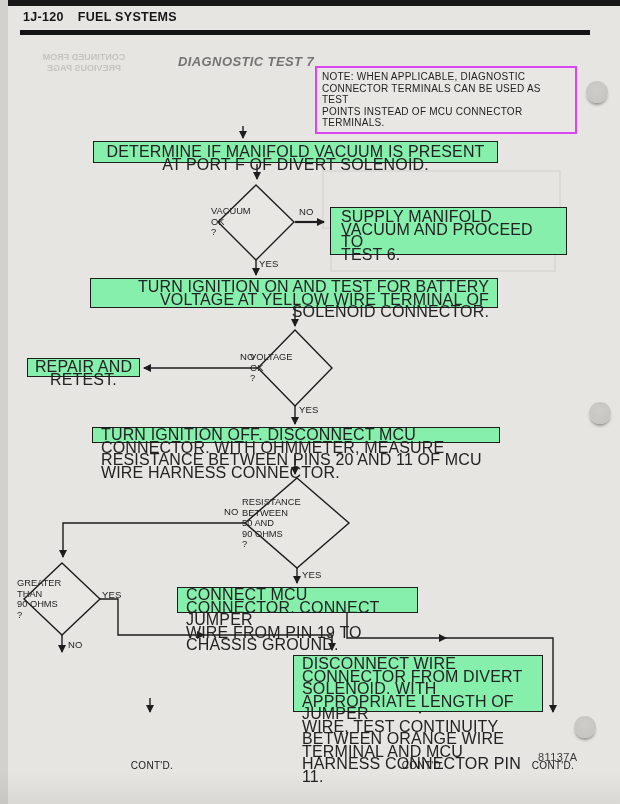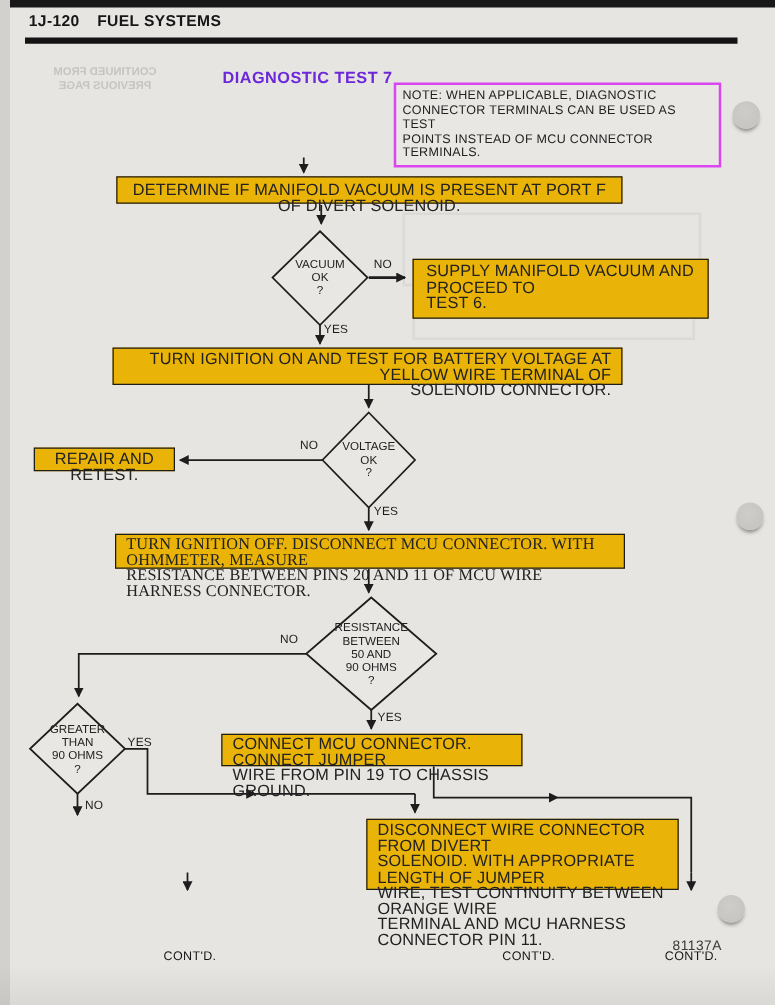--- a/index.html
+++ b/index.html
@@ -6,28 +6,28 @@
   .page{position:relative;width:620px;height:804px;background:#e7e5e1;overflow:hidden;
         font-family:"Liberation Sans",sans-serif;color:#222;}
   .abs{position:absolute;}
   .top-bar{left:8px;top:0;width:612px;height:6px;background:#181818;}
   .left-edge{left:0;top:0;width:8px;height:804px;background:#d3d1cd;}
   .bottom-shade{left:0;top:772px;width:620px;height:32px;
         background:linear-gradient(to bottom,rgba(0,0,0,0),rgba(0,0,0,0.055));}
   .header{left:23px;top:10px;font-weight:bold;font-size:12.5px;letter-spacing:.3px;color:#161616;}
   .header span{margin-right:14px;}
   .header-rule{left:20px;top:30px;width:570px;height:4.5px;background:#141414;}
-  .doc-title{left:178px;top:54px;font-weight:bold;font-size:13px;letter-spacing:.4px;color:#6d28d9;}
+  .doc-title{left:178px;top:54px;font-weight:bold;font-size:13px;letter-spacing:.4px;color:#737373;font-style:italic;}
   .note-box{left:315px;top:66px;width:248px;border:2px solid #d946ef;background:#e9e7e3;
         padding:3px 5px;font-size:10px;line-height:11.5px;letter-spacing:.25px;white-space:pre-line;}
   .start-label{left:187px;top:109px;font-size:10px;letter-spacing:.3px;margin-top:40px;}
-  .pbox{border:1.5px solid #1d1d1d;background:#eab308;font-size:13px;line-height:12.5px;
+  .pbox{border:1.5px solid #1d1d1d;background:#86efac;font-size:16px;line-height:12.5px;
         letter-spacing:.15px;white-space:pre-line;box-sizing:border-box;}
   .center{text-align:center;}
-  .dlabel{font-size:9.3px;line-height:10.5px;text-align:center;white-space:pre-line;}
+  .dlabel{font-size:9.3px;line-height:10.5px;white-space:pre-line;}
   .elabel{font-size:9.5px;letter-spacing:.2px;color:#1d1d1d;}
   .contd{font-weight:normal;font-size:10px;letter-spacing:.3px;transform:translateX(-50%);color:#161616;margin-top:38px;}
   .figcode{font-size:11px;letter-spacing:.4px;color:#3a3a3a;}
   .hole{width:22px;height:22px;border-radius:50%;
         background:radial-gradient(circle at 45% 40%,#cfcdc9,#c4c2be);
         box-shadow:0 3px 3px -1px rgba(70,70,70,.55);}
   .ghost-text{left:28px;top:52px;width:112px;font-size:9px;font-weight:bold;text-align:center;
         color:rgba(110,110,110,.28);transform:scaleX(-1);filter:blur(.5px);line-height:11px;}
   .ghost-box{border:2px solid rgba(90,90,90,.08);}
   svg.wires{position:absolute;left:0;top:0;pointer-events:none;}
@@ -90,21 +90,21 @@
     <path d="M150,698 V712" marker-end="url(#ah)"></path>
     <path d="M420,712 V713" marker-end="url(#ah)"></path>
   </svg>
 
   <div class="abs pbox center" style="left:93px;top:141px;width:405px;height:22px;padding:4px 4px;">DETERMINE IF MANIFOLD VACUUM IS PRESENT AT PORT F OF DIVERT SOLENOID.</div>
   <div class="abs pbox" style="left:330px;top:207px;width:237px;height:48px;padding:3px 10px;">SUPPLY MANIFOLD VACUUM AND PROCEED TO
 TEST 6.</div>
   <div class="abs pbox" style="left:90px;top:278px;width:408px;height:30px;padding:2px 8px;text-align:right;">TURN IGNITION ON AND TEST FOR BATTERY VOLTAGE AT YELLOW WIRE TERMINAL OF
 SOLENOID CONNECTOR.</div>
   <div class="abs pbox center" style="left:27px;top:358px;width:113px;height:19px;padding:2px 2px;">REPAIR AND RETEST.</div>
-  <div class="abs pbox" style="left:92px;top:427px;width:408px;height:28px;padding:1px 8px;font-family:Liberation Serif, serif;">TURN IGNITION OFF. DISCONNECT MCU CONNECTOR. WITH OHMMETER, MEASURE
+  <div class="abs pbox" style="left:92px;top:427px;width:408px;height:16px;padding:1px 8px;">TURN IGNITION OFF. DISCONNECT MCU CONNECTOR. WITH OHMMETER, MEASURE
 RESISTANCE BETWEEN PINS 20 AND 11 OF MCU WIRE HARNESS CONNECTOR.</div>
   <div class="abs pbox" style="left:177px;top:587px;width:241px;height:26px;padding:1px 8px;">CONNECT MCU CONNECTOR. CONNECT JUMPER
 WIRE FROM PIN 19 TO CHASSIS GROUND.</div>
   <div class="abs pbox" style="left:293px;top:655px;width:250px;height:57px;padding:2px 8px;">DISCONNECT WIRE CONNECTOR FROM DIVERT
 SOLENOID. WITH APPROPRIATE LENGTH OF JUMPER
 WIRE, TEST CONTINUITY BETWEEN ORANGE WIRE
 TERMINAL AND MCU HARNESS CONNECTOR PIN 11.</div>
 
   <div class="abs dlabel" style="left:211px;top:206px;width:90px;">VACUUM
 OK

